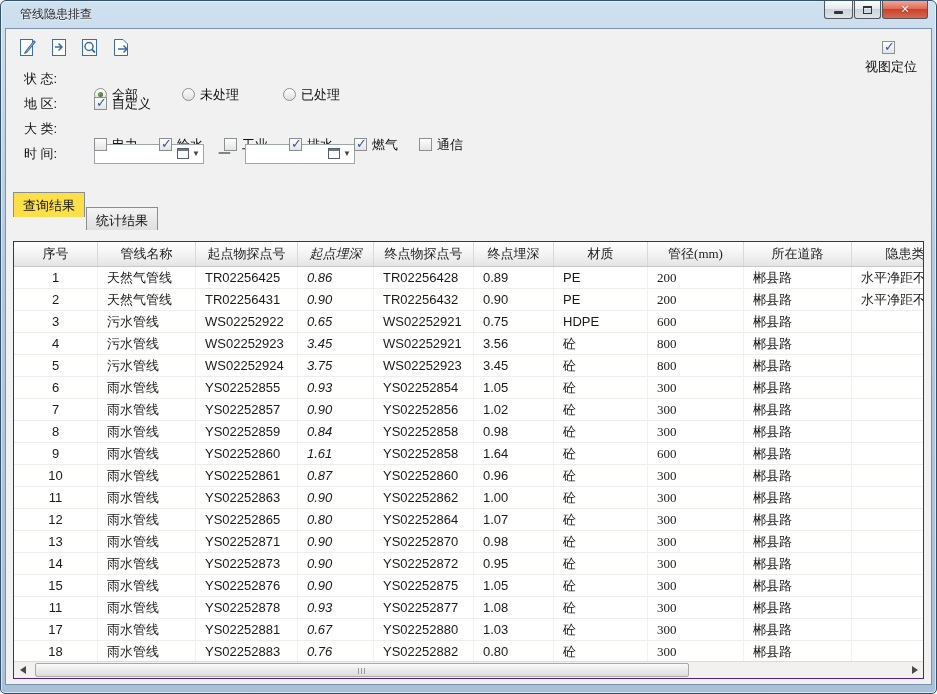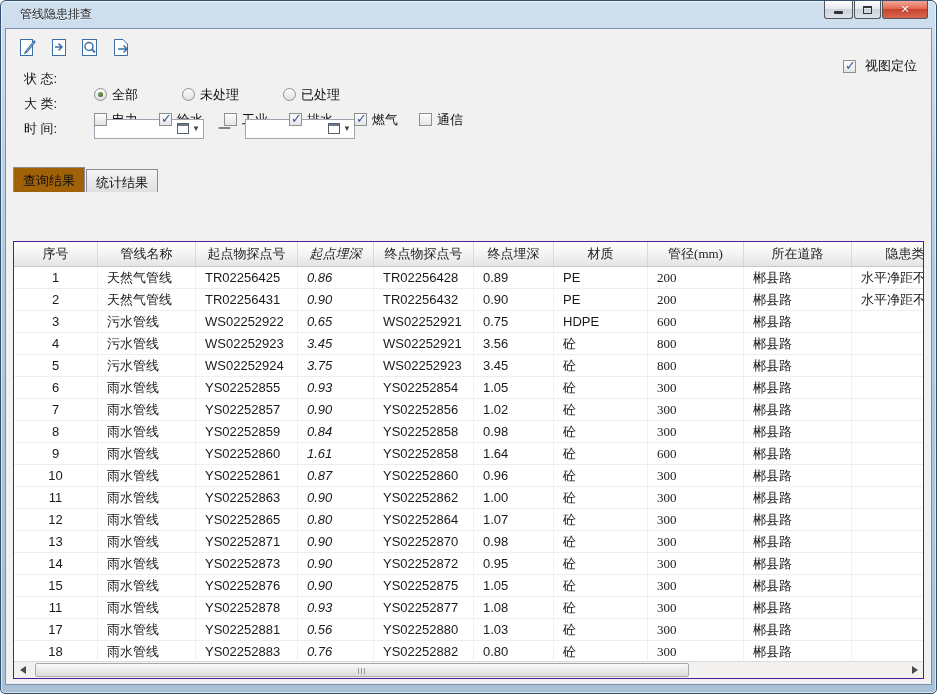--- a/index.html
+++ b/index.html
@@ -26,21 +26,21 @@
   .glyph-max { width:9px; height:8px; border:1px solid #333; border-top:2px solid #333; background:transparent; }
   .glyph-close { color:#fff; font-size:11px; font-weight:bold; text-shadow:0 1px 1px rgba(0,0,0,.4); }
 
   
   .client { position:absolute; top:27px; left:4px; right:4px; bottom:8px;
     background:#f1f1f1; border:1px solid #7b93aa; overflow:hidden; }
 
   
   .toolbar { display:flex; gap:7px; padding:7px 0 4px 10px; }
   .tool-btn { width:24px; height:24px; background:transparent; border:1px solid transparent; display:flex; align-items:center; justify-content:center; cursor:pointer; }
-  .view-locate { position:absolute; top:28px; right:14px; display:flex; align-items:center; gap:4px; }
+  .view-locate { position:absolute; top:12px; right:14px; display:flex; align-items:center; gap:4px;flex-direction:column; }
 
   
   .checkbox { display:inline-block; width:13px; height:13px; border:1px solid #8e8f8f;
     background:linear-gradient(#fdfdfd,#e4e4e4); position:relative; vertical-align:middle; }
   .checkbox.checked::after { content:"✓"; position:absolute; left:1px; top:-3px; font-size:13px; font-weight:bold; color:#31579b; }
   .radio { display:inline-block; width:13px; height:13px; border:1px solid #8e8f8f; border-radius:50%;
     background:linear-gradient(#fdfdfd,#e0e0e0); position:relative; vertical-align:middle; }
   .radio.checked::after { content:""; position:absolute; left:3px; top:3px; width:5px; height:5px; border-radius:50%;
     background:radial-gradient(circle at 35% 35%, #7aa563, #2f5b1e); }
   .opt-label { font-size:13px; color:#111; margin-left:5px; vertical-align:middle; }
@@ -63,22 +63,22 @@
       repeating-linear-gradient(to right,#c3c9cf 0 1px,transparent 1px 4px),
       repeating-linear-gradient(to bottom,#c3c9cf 0 1px,transparent 1px 4px),#fdfdfd;
     position:relative; }
   .cal-icon::before { content:""; position:absolute; top:0; left:0; right:0; height:2px; background:#6b7a8a; }
   .dp-arrow { font-size:8px; color:#444; }
   .time-sep { font-size:13px; color:#111; margin:0 14px; }
 
   
   .tabstrip { display:flex; align-items:flex-end; margin:25px 0 0 7px; height:25px; position:relative; z-index:2; }
   .tab { font-size:13px; color:#111; padding:4px 9px 3px; border:1px solid #898c95; border-bottom:none;
-    background:linear-gradient(#f4f4f4,#dfdfdf); margin-right:1px; cursor:pointer; position:relative; top:1px; height:23px; }
-  .tab.active { background:#a16207; height:25px; top:1px; z-index:3; }
+    background:linear-gradient(#f4f4f4,#dfdfdf); margin-right:1px; cursor:pointer; position:relative; top:14px; height:23px; }
+  .tab.active { background:#fde047; height:25px; top:1px; z-index:3; }
 
   
   .tablewrap { position:absolute; top:212px; left:7px; right:7px; bottom:5px;
     border:1px solid #4c1d95; background:#fff; overflow:hidden; z-index:1; }
   .thead { display:flex; height:25px; background:linear-gradient(#ffffff,#f2f2f2 55%,#e4e4e4);
     border-bottom:1px solid #c8c8c8; }
   .th { font-size:13px; color:#222; display:flex; align-items:center; justify-content:center;
     border-right:1px solid #d9d9d9; flex:none; }
   .tbody { position:absolute; top:25px; left:0; right:0; bottom:17px; overflow:hidden; }
   .tr { display:flex; height:22px; border-bottom:1px solid #f0eeec; background:#fff; }
@@ -178,20 +178,27 @@
             <span class="radio"></span>
             <span class="opt-label">未处理</span>
           </span>
           <span class="status-opt">
             <span class="radio"></span>
             <span class="opt-label">已处理</span>
           </span>
         </div>
       </div>
 
+      <div class="filter-row">
+        <span class="filter-label">地 区:</span>
+        <span class="region-opt">
+          <span class="checkbox checked"></span>
+          <span class="opt-label">自定义</span>
+        </span>
+      </div>
 
       <div class="filter-row">
         <span class="filter-label">大 类:</span>
         <div class="cat-opts">
           <span class="cat-opt">
             <span class="checkbox"></span>
             <span class="opt-label">电力</span>
           </span>
           <span class="cat-opt">
             <span class="checkbox checked"></span>
@@ -446,21 +453,21 @@
             <div class="td c5">1.08</div>
             <div class="td c6">砼</div>
             <div class="td c7">300</div>
             <div class="td c8">郴县路</div>
             <div class="td c9"></div>
           </div>
           <div class="tr">
             <div class="td c0">17</div>
             <div class="td c1">雨水管线</div>
             <div class="td c2">YS02252881</div>
-            <div class="td c3">0.56</div>
+            <div class="td c3">0.67</div>
             <div class="td c4">YS02252880</div>
             <div class="td c5">1.03</div>
             <div class="td c6">砼</div>
             <div class="td c7">300</div>
             <div class="td c8">郴县路</div>
             <div class="td c9"></div>
           </div>
           <div class="tr">
             <div class="td c0">18</div>
             <div class="td c1">雨水管线</div>

